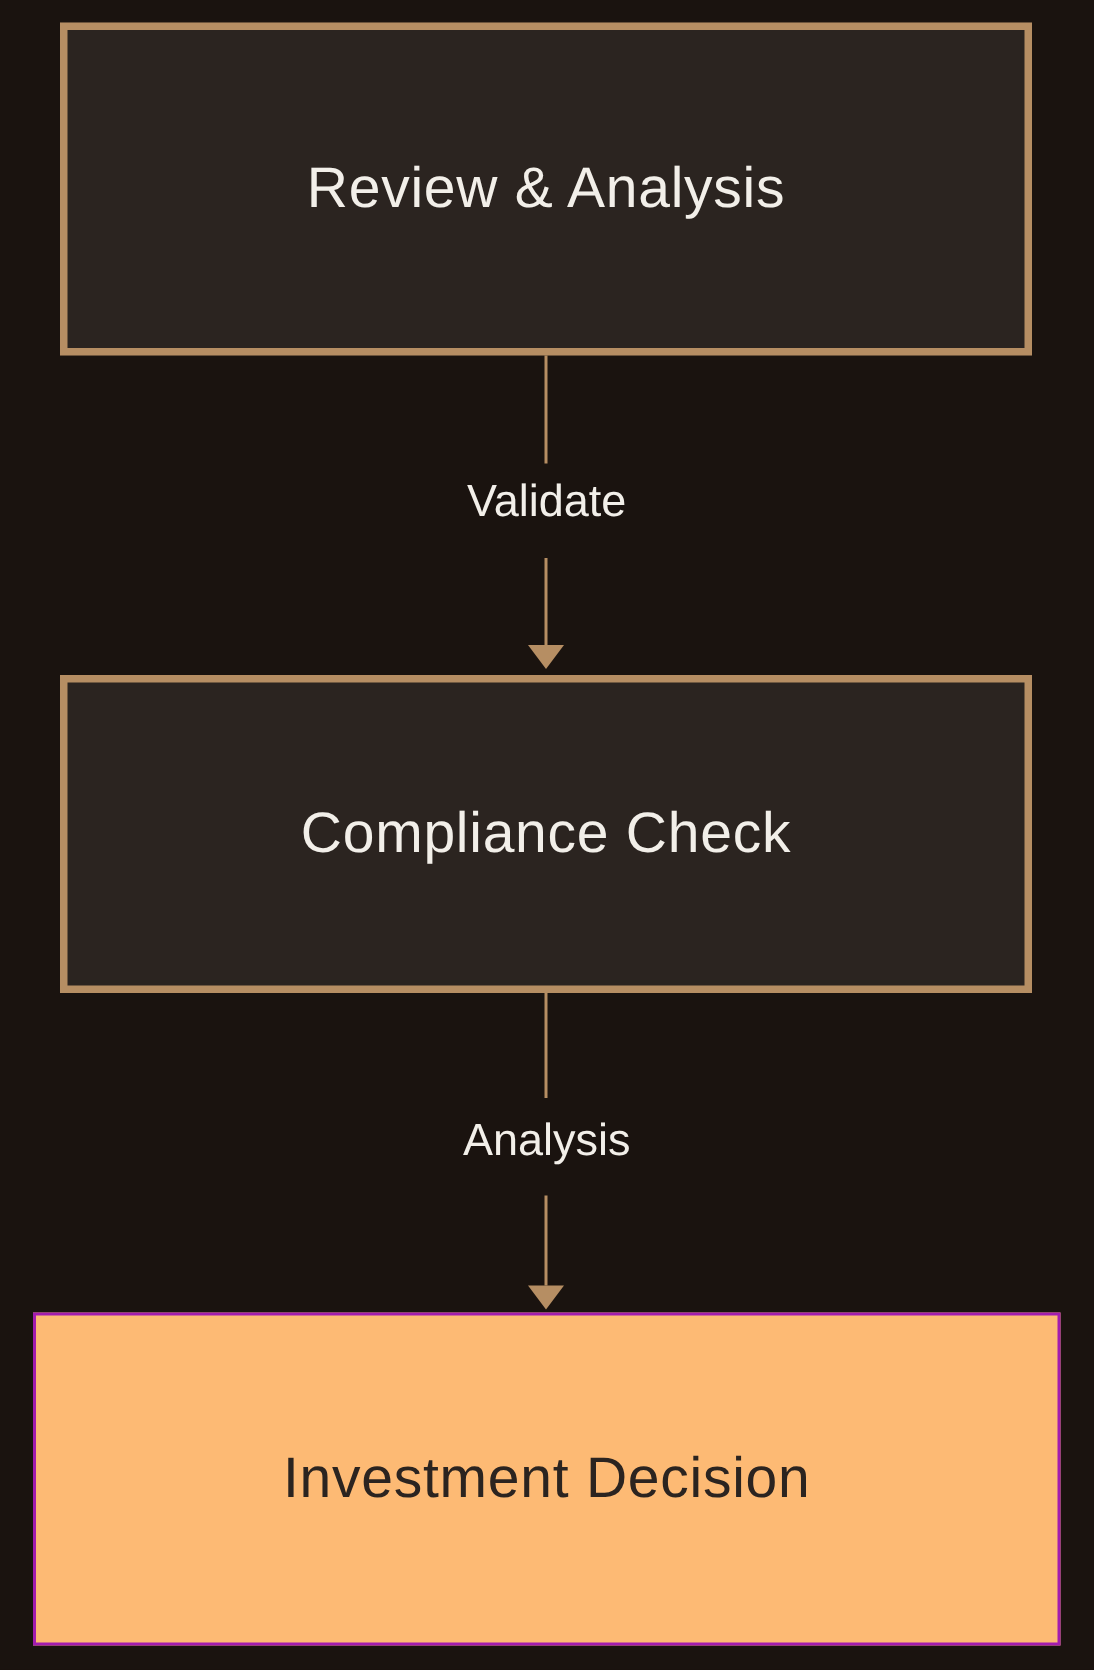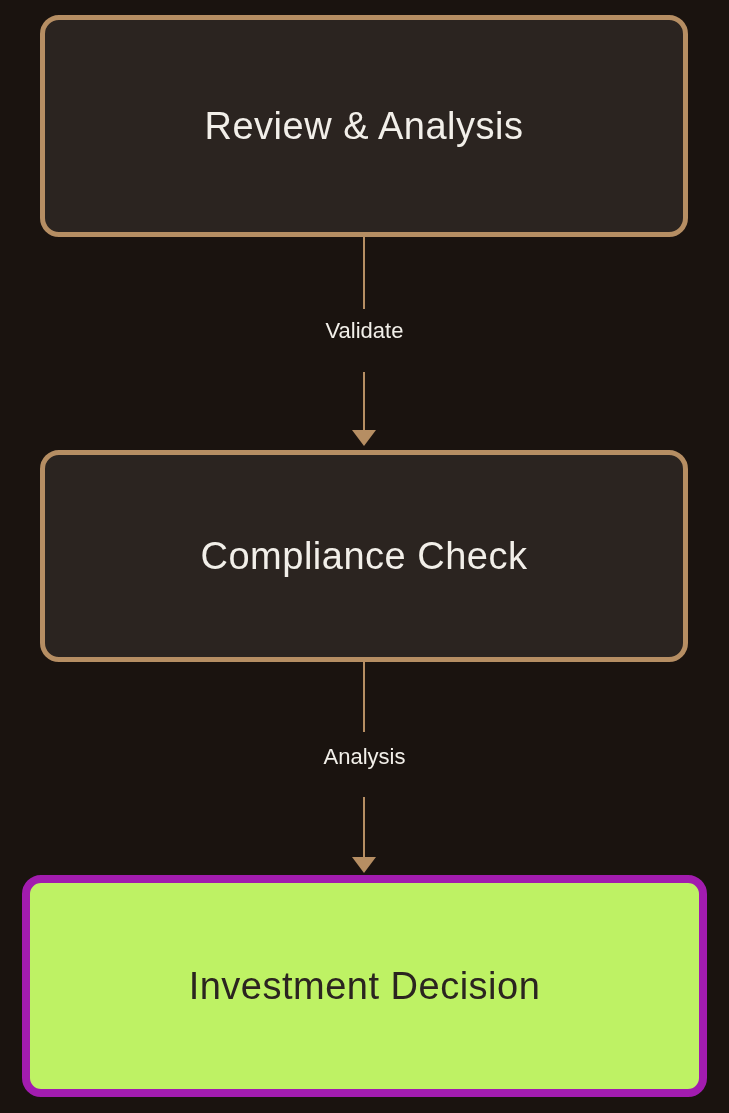--- a/index.html
+++ b/index.html
@@ -18,30 +18,29 @@
     width: 729px;
     height: 1113px;
     background: #1a130f;
   }
   .node {
     position: absolute;
     box-sizing: border-box;
     display: flex;
     align-items: center;
     justify-content: center;
-    border-radius: 19px;
   }
   .node-dark {
     background: #2b2420;
     border: 5px solid #b68e63;
     color: #f2efe9;
   }
   .node-accent {
-    background: #bef264;
-    border: 8px solid #a21caf;
+    background: #fdba74;
+    border: 2px solid #a21caf;
     color: #2b2420;
   }
   .node-label {
     font-size: 38px;
     font-weight: 500;
     letter-spacing: 0.5px;
     text-align: center;
   }
   #node-1 { left: 40px;  top: 15px;  width: 648px; height: 222px; }
   #node-2 { left: 40px;  top: 450px; width: 648px; height: 212px; }
@@ -57,21 +56,21 @@
   #edge1-seg2 { top: 372px; height: 60px; }
   #edge2-seg1 { top: 662px; height: 70px; }
   #edge2-seg2 { top: 797px; height: 60px; }
 
   .edge-label {
     position: absolute;
     left: 0;
     width: 729px;
     text-align: center;
     color: #f2efe9;
-    font-size: 22px;
+    font-size: 30px;
     font-weight: 500;
   }
   #edge1-label { top: 318px; }
   #edge2-label { top: 744px; }
 
   .arrowhead {
     position: absolute;
     width: 0;
     height: 0;
     border-left: 12px solid transparent;

